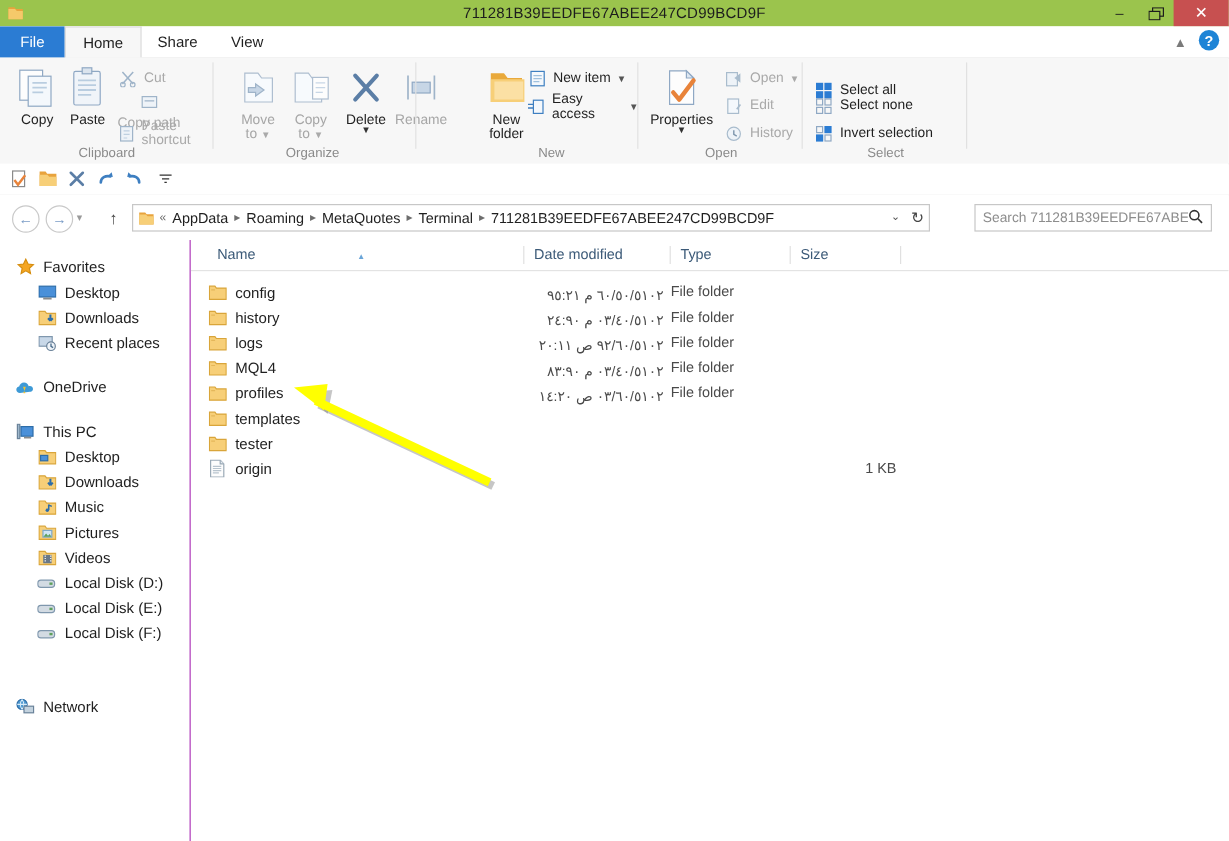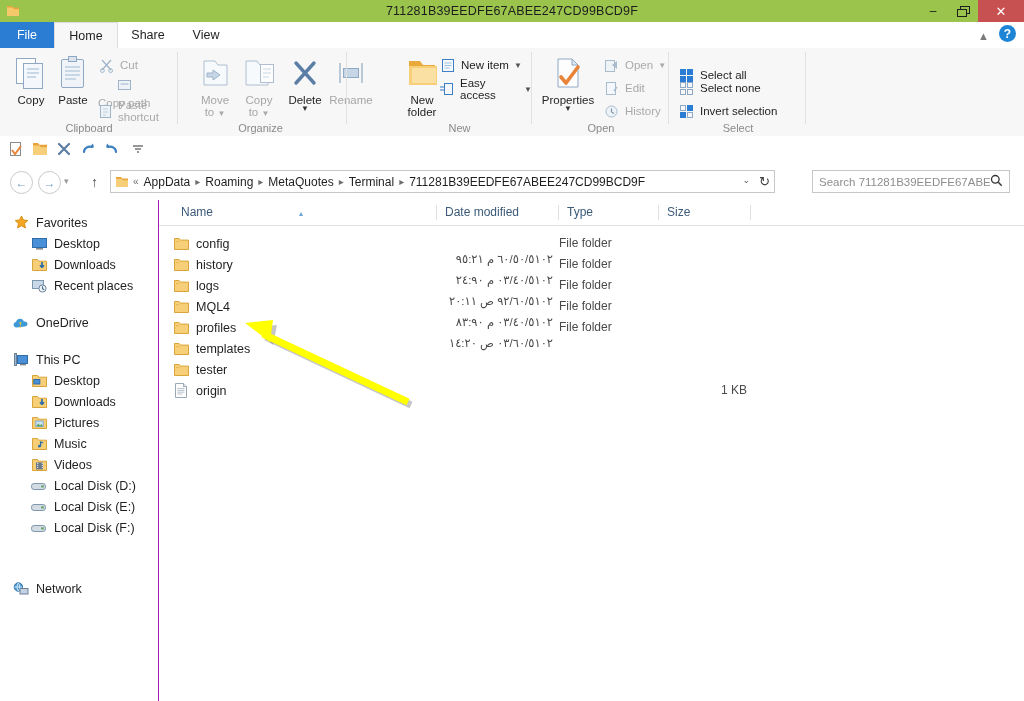--- a/index.html
+++ b/index.html
@@ -80,21 +80,21 @@
   .navgap{height:16px;}
 
   .listpane{position:absolute;left:159px;top:200px;width:865px;height:501px;background:#fff;overflow:hidden;}
   .colhead{position:absolute;left:0;top:0;width:865px;height:25px;border-bottom:1px solid #e3e3e3;}
   .col{position:absolute;top:0;height:25px;line-height:25px;font-size:12px;color:#3c5a78;padding-left:8px;box-sizing:border-box;}
   .col .vsep{position:absolute;right:0;top:5px;width:1px;height:15px;background:#e0e0e0;}
   .sortmark{position:absolute;top:1px;font-size:8px;color:#6aa5d8;}
   .row{position:absolute;left:0;width:865px;height:21px;}
   .cellname{position:absolute;left:14px;top:0;height:21px;display:flex;align-items:center;gap:7px;font-size:12.5px;color:#1f1f1f;text-align:right;}
   .cellname .ficon{width:16px;height:16px;display:flex;align-items:center;justify-content:center;}
-  .celldate{position:absolute;left:278px;width:116px;top:16px;height:21px;line-height:21px;text-align:right;font-size:11.5px;color:#4a4a4a;
+  .celldate{position:absolute;left:278px;width:116px;top:4px;height:21px;line-height:21px;text-align:right;font-size:11.5px;color:#4a4a4a;
             direction:rtl;unicode-bidi:bidi-override;}
   .celltype{position:absolute;left:400px;top:0;height:21px;line-height:21px;font-size:12px;color:#4a4a4a;}
   .cellsize{position:absolute;left:500px;width:88px;top:0;height:21px;line-height:21px;text-align:right;font-size:12px;color:#4a4a4a;}
 
   
   .arrowsvg{position:absolute;left:230px;top:310px;width:200px;height:105px;pointer-events:none;}
   .callout{position:absolute;left:407px;top:337px;width:233px;height:78px;background:#fff;border:1px solid #2a4d8f;box-sizing:border-box;
            box-shadow:4px 4px 3px rgba(0,0,0,.25);}
   .callout .ctext{direction:rtl;text-align:center;font-family:"DejaVu Sans",sans-serif;font-size:14.5px;color:#111;
                   line-height:26px;padding:12px 10px 0 10px;}
@@ -508,36 +508,36 @@
             <path d="M0.5 1.5h5l1.3 1.7H14.5V12.5H0.5z" fill="#f7cf78" stroke="#d9a53a"></path>
             <path d="M10 4v4.2M10 9.4l-2-2.2M10 9.4l2-2.2" stroke="#2d6da8" stroke-width="1.7" fill="none"></path>
           </svg>
       </span>
       <span>Downloads</span>
     </div>
     <div class="navitem child">
       <span class="nicon">
         <svg width="15" height="14" viewBox="0 0 15 14">
             <path d="M0.5 1.5h5l1.3 1.7H14.5V12.5H0.5z" fill="#f7cf78" stroke="#d9a53a"></path>
-            <rect x="3.8" y="5" width="7.4" height="5.6" fill="#cfe5f5" stroke="#7fa8c8"></rect>
-            <path d="M4.2 10.2l2.2-2.6 1.6 1.8 1.4-1.4 1.4 2.2z" fill="#5da05d"></path>
-          </svg>
-      </span>
-      <span>Pictures</span>
-    </div>
-    <div class="navitem child">
-      <span class="nicon">
-        <svg width="15" height="14" viewBox="0 0 15 14">
-            <path d="M0.5 1.5h5l1.3 1.7H14.5V12.5H0.5z" fill="#f7cf78" stroke="#d9a53a"></path>
             <path d="M8.6 4.4v4.6" stroke="#2d6da8" stroke-width="1.3"></path>
             <circle cx="7.4" cy="9.2" r="1.4" fill="#2d6da8"></circle>
             <path d="M8.6 4.4l2.6.8v1.2l-2.6-.8z" fill="#2d6da8"></path>
           </svg>
       </span>
       <span>Music</span>
+    </div>
+    <div class="navitem child">
+      <span class="nicon">
+        <svg width="15" height="14" viewBox="0 0 15 14">
+            <path d="M0.5 1.5h5l1.3 1.7H14.5V12.5H0.5z" fill="#f7cf78" stroke="#d9a53a"></path>
+            <rect x="3.8" y="5" width="7.4" height="5.6" fill="#cfe5f5" stroke="#7fa8c8"></rect>
+            <path d="M4.2 10.2l2.2-2.6 1.6 1.8 1.4-1.4 1.4 2.2z" fill="#5da05d"></path>
+          </svg>
+      </span>
+      <span>Pictures</span>
     </div>
     <div class="navitem child">
       <span class="nicon">
         <svg width="15" height="14" viewBox="0 0 15 14">
             <path d="M0.5 1.5h5l1.3 1.7H14.5V12.5H0.5z" fill="#f7cf78" stroke="#d9a53a"></path>
             <rect x="4" y="4.4" width="7" height="7" fill="#6a7887"></rect>
             <path d="M5.2 5.4h1M5.2 7.4h1M5.2 9.4h1M9.8 5.4h1M9.8 7.4h1M9.8 9.4h1" stroke="#fff" stroke-width="1"></path>
           </svg>
       </span>
       <span>Videos</span>

